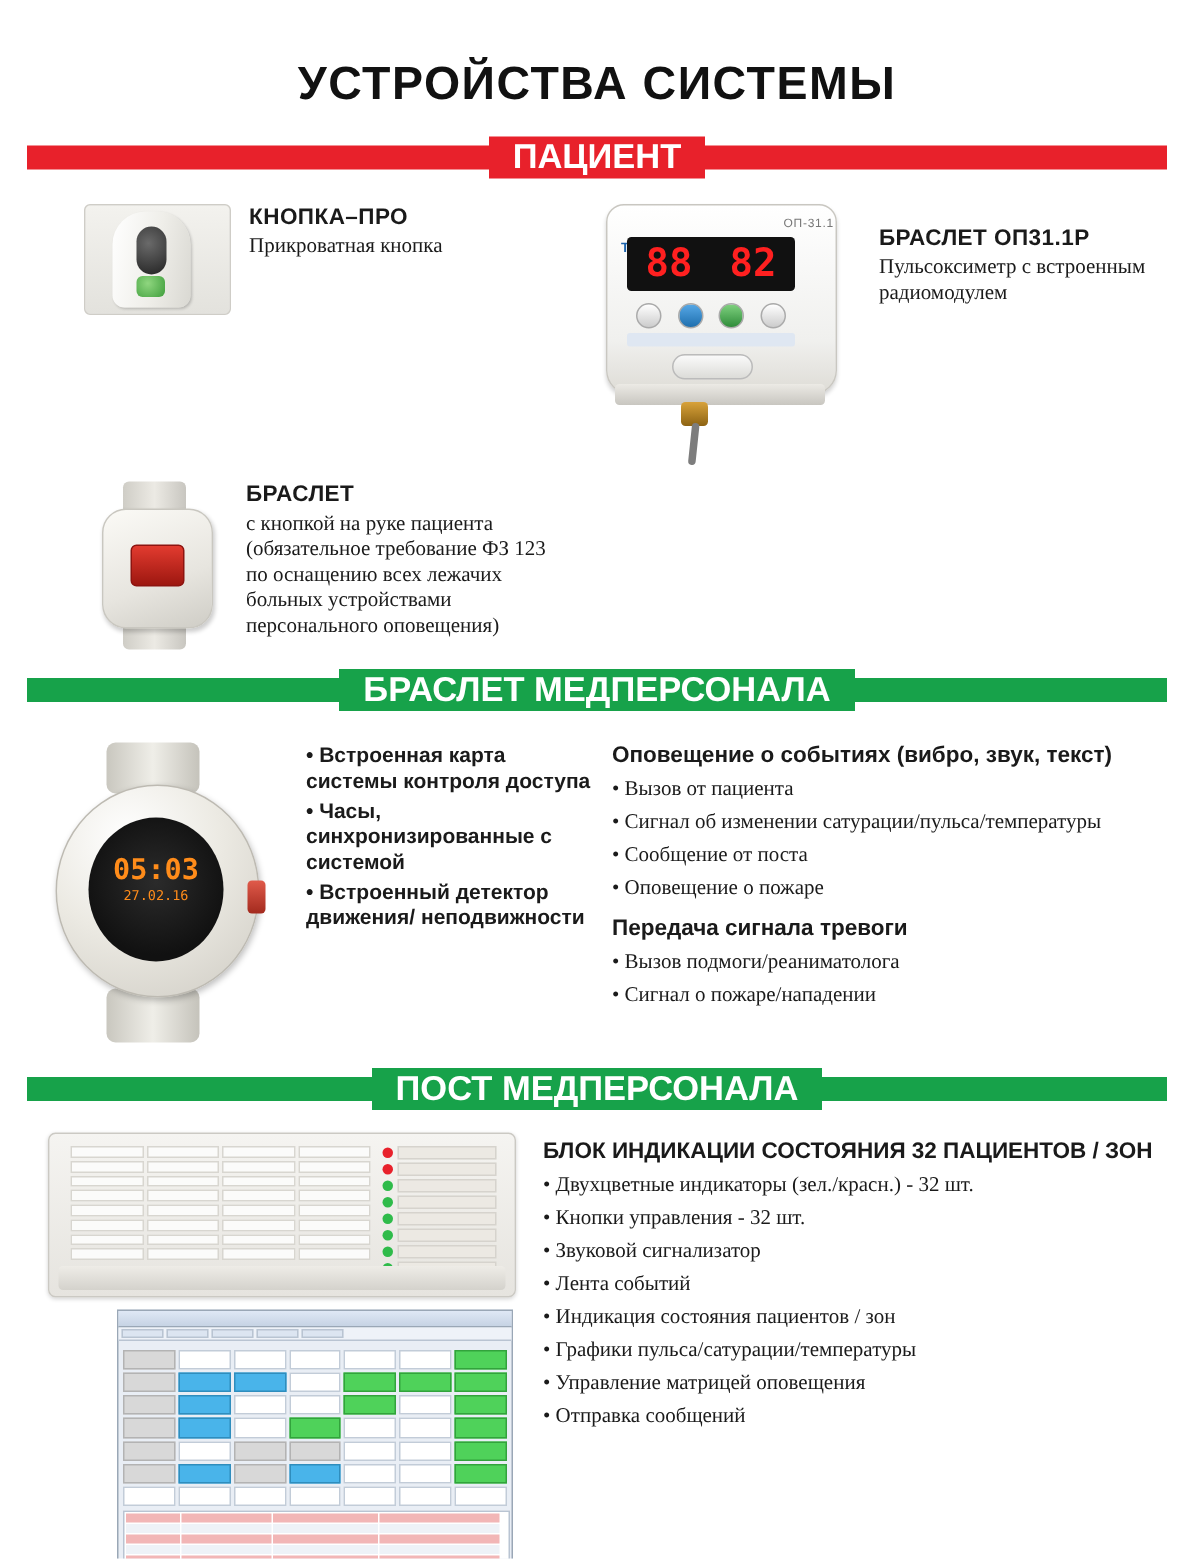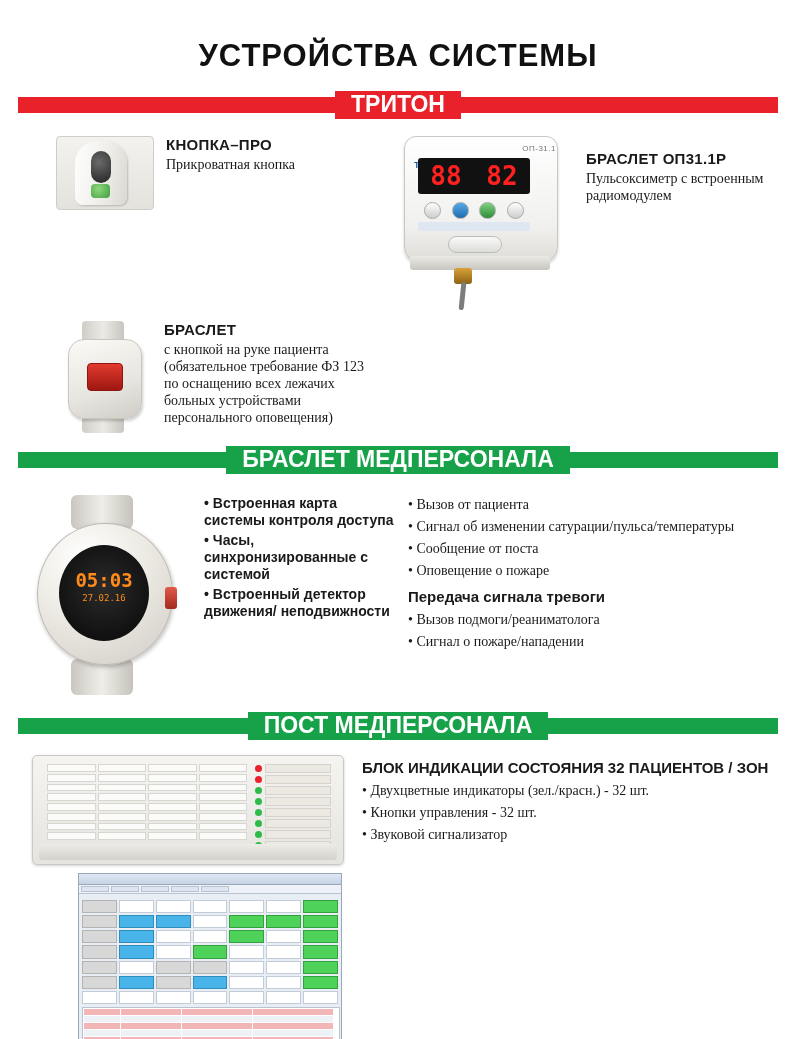--- a/index.html
+++ b/index.html
@@ -290,21 +290,21 @@
 </style>
 </head>
 <body>
 
 <div class="page">
 
   <div class="main-title">УСТРОЙСТВА СИСТЕМЫ</div>
 
   <div class="banner red">
     <div class="bar"></div>
-    <div class="label">ТРИТОН</div>
+    <div class="label">ПАЦИЕНТ</div>
     <div class="bar"></div>
   </div>
 
   <div class="patient-top">
     <div class="pt-left">
       <div class="dev-bedside">
         <div class="body"></div>
         <div class="lens"></div>
         <div class="btn"></div>
       </div>
@@ -376,20 +376,21 @@
 
     <div class="staff-c1">
       <ul class="bullets">
         <li class="b">• Встроенная карта системы контроля доступа</li>
         <li class="b">• Часы, синхронизированные с системой</li>
         <li class="b">• Встроенный детектор движения/ неподвижности</li>
       </ul>
     </div>
 
     <div class="staff-c2">
+      <div class="subhead">Оповещение о событиях (вибро, звук, текст)</div>
       <ul class="bullets">
         <li>• Вызов от пациента</li>
         <li>• Сигнал об изменении сатурации/пульса/температуры</li>
         <li>• Сообщение от поста</li>
         <li>• Оповещение о пожаре</li>
       </ul>
       <div class="subhead" style="margin-top:8px;">Передача сигнала тревоги</div>
       <ul class="bullets">
         <li>• Вызов подмоги/реаниматолога</li>
         <li>• Сигнал о пожаре/нападении</li>
@@ -574,16 +575,23 @@
       </div>
     </div>
 
     <div class="post-right">
       <div class="subhead">БЛОК ИНДИКАЦИИ СОСТОЯНИЯ 32 ПАЦИЕНТОВ / ЗОН</div>
       <ul class="bullets">
         <li>• Двухцветные индикаторы (зел./красн.) - 32 шт.</li>
         <li>• Кнопки управления - 32 шт.</li>
         <li>• Звуковой сигнализатор</li>
       </ul>
+      <ul class="bullets">
+        <li>• Лента событий</li>
+        <li>• Индикация состояния пациентов / зон</li>
+        <li>• Графики пульса/сатурации/температуры</li>
+        <li>• Управление матрицей оповещения</li>
+        <li>• Отправка сообщений</li>
+      </ul>
     </div>
   </div>
 
 </div>
 
 </body></html>

